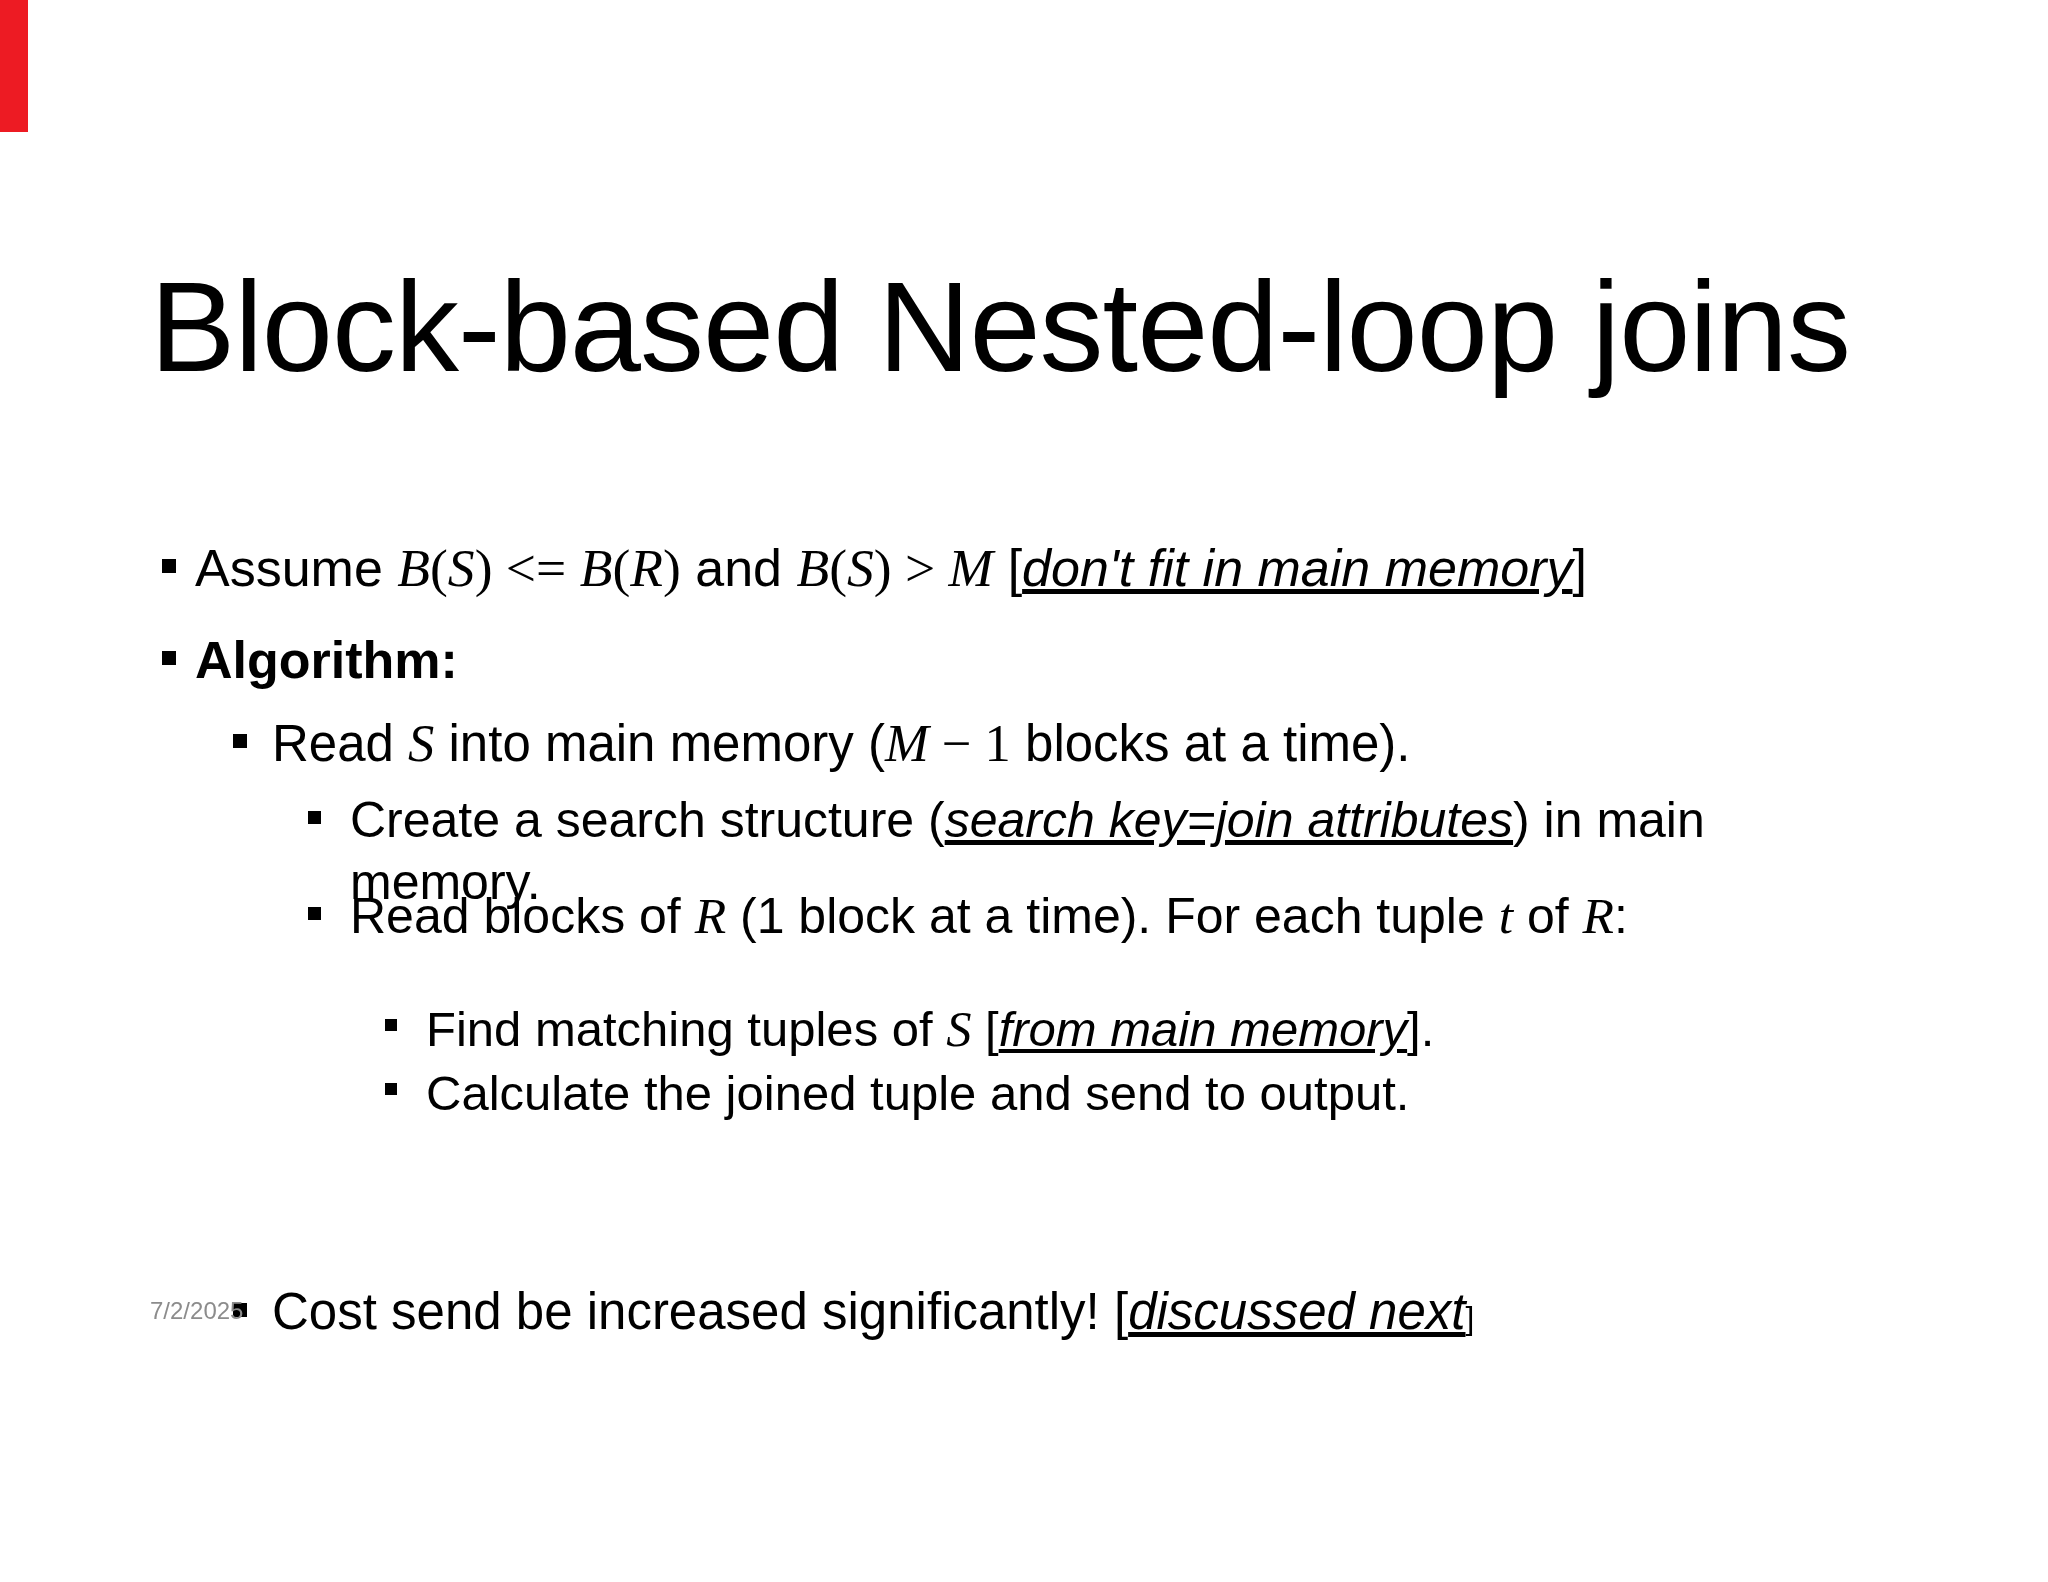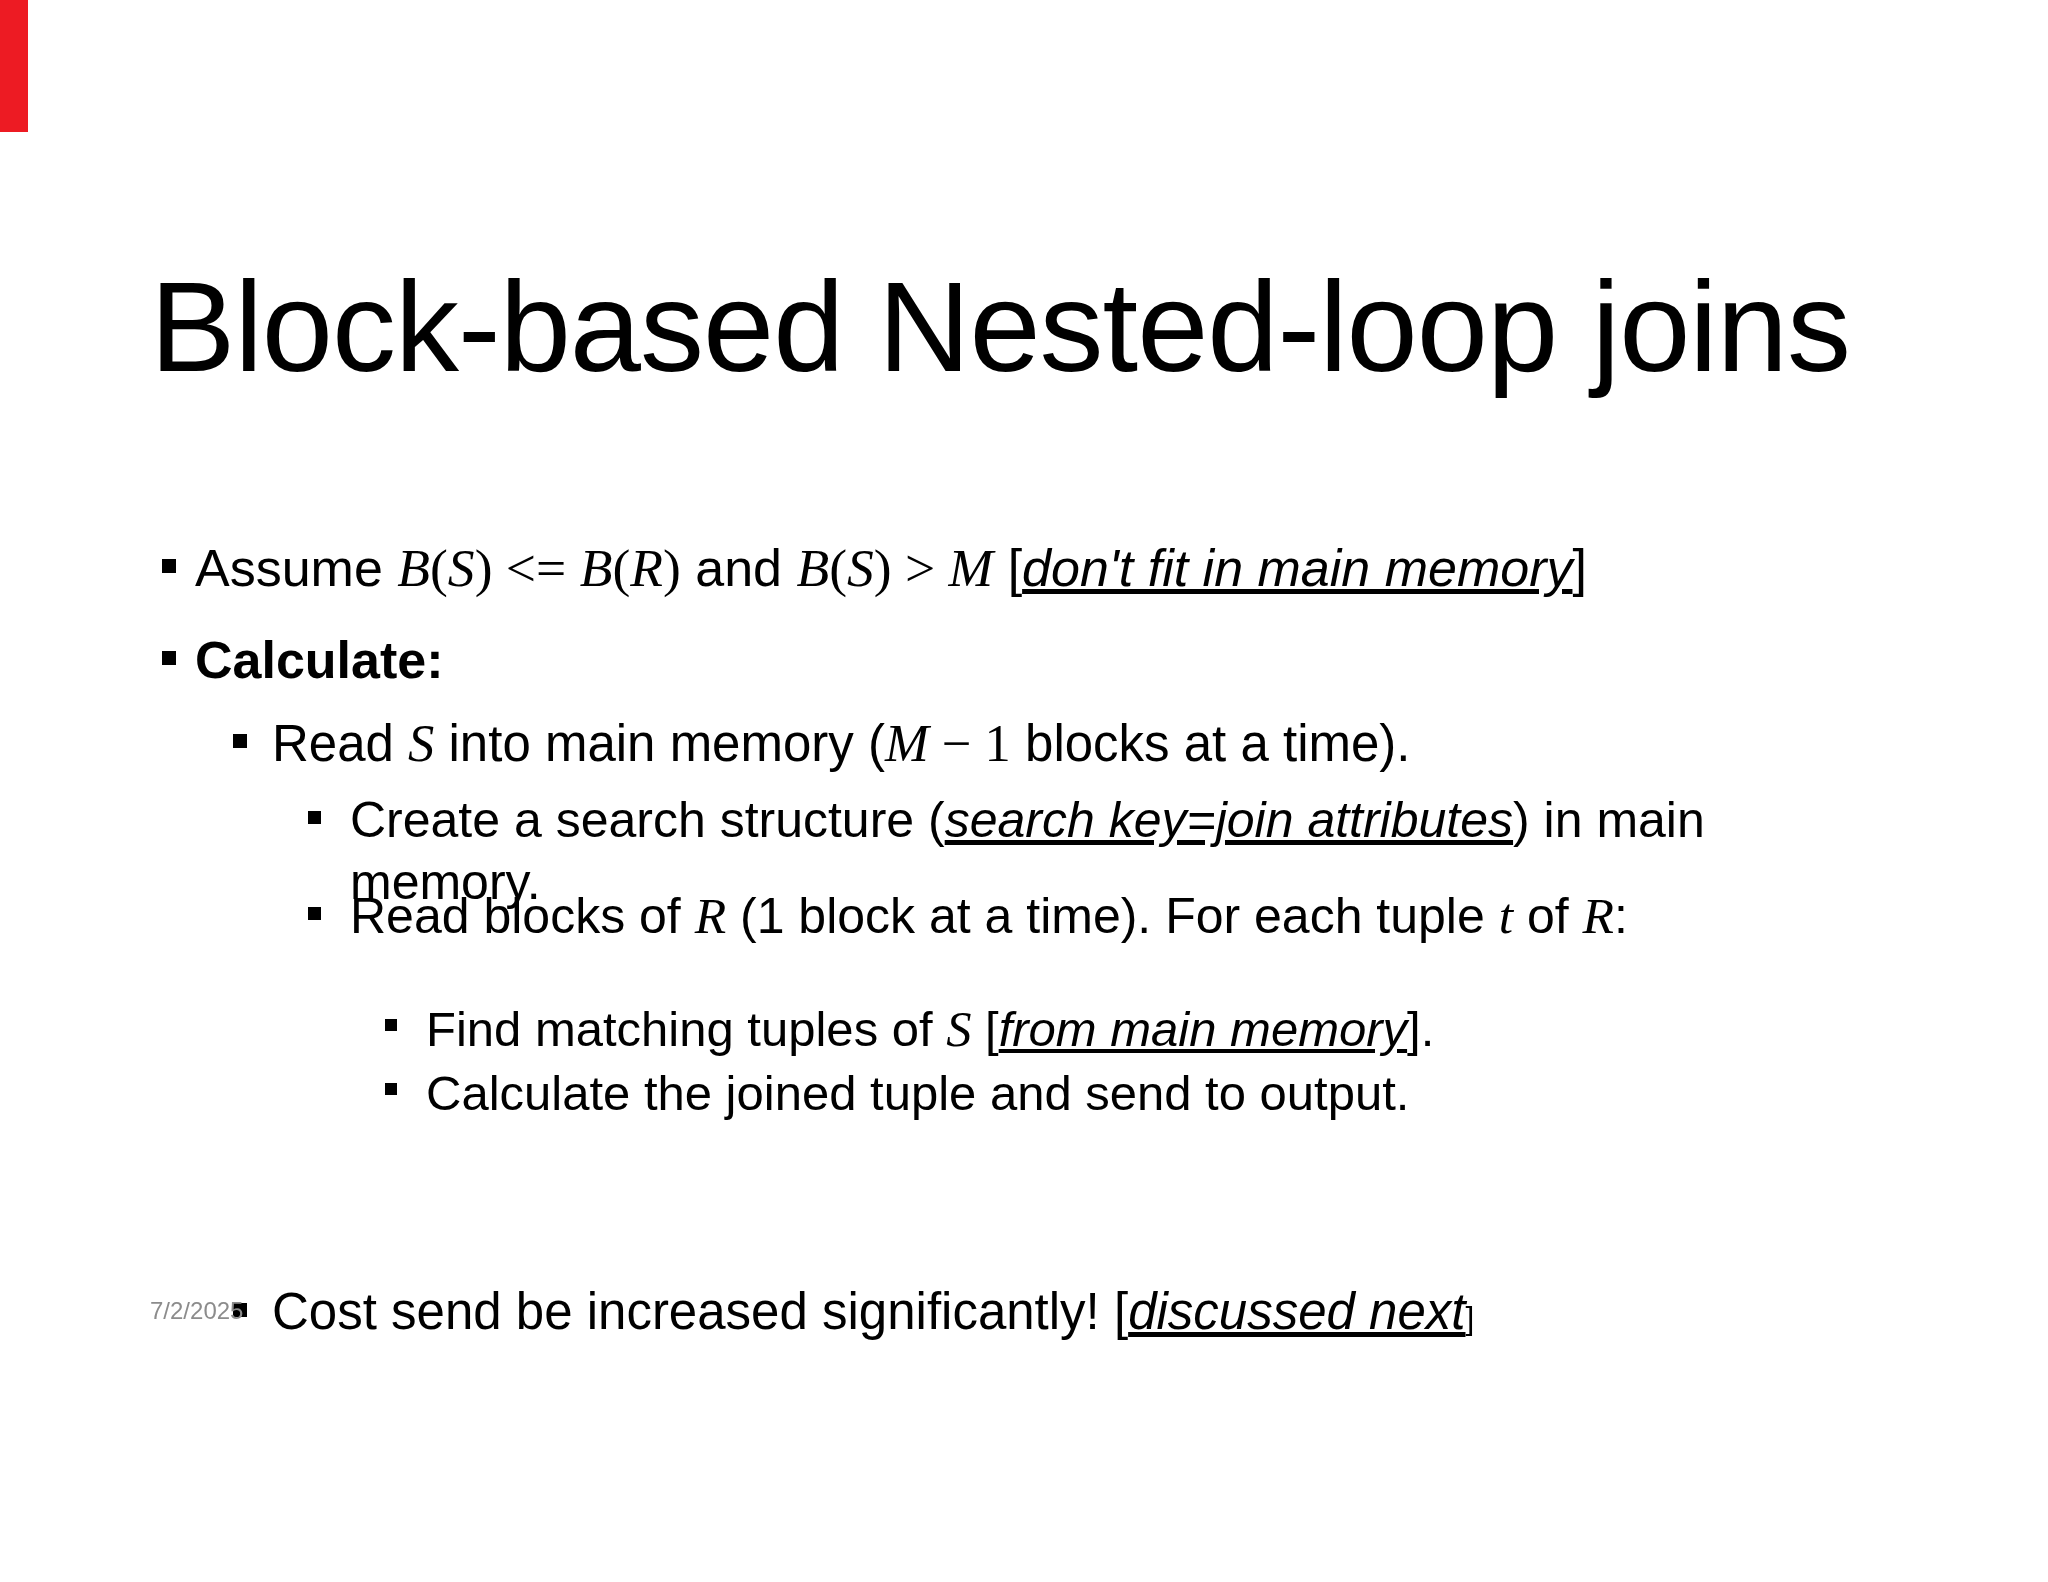--- a/index.html
+++ b/index.html
@@ -58,21 +58,21 @@
   <div class="title">Block-based Nested-loop joins</div>
 
 
   <div class="line lvl1 nowrap" style="left:162px;top:537px">
     <span class="sq"></span>
     <span class="txt"><span class="seg-p">Assume </span><span class="seg-mi">B</span><span class="seg-m">(</span><span class="seg-mi">S</span><span class="seg-m">) &lt;= </span><span class="seg-mi">B</span><span class="seg-m">(</span><span class="seg-mi">R</span><span class="seg-m">)</span><span class="seg-p"> and </span><span class="seg-mi">B</span><span class="seg-m">(</span><span class="seg-mi">S</span><span class="seg-m">) &gt; </span><span class="seg-mi">M</span><span class="seg-p"> [</span><span class="seg-i">don't fit in main memory</span><span class="seg-p">]</span></span>
   </div>
 
   <div class="line lvl1 nowrap" style="left:162px;top:629px">
     <span class="sq"></span>
-    <span class="txt"><span class="seg-b">Calculate:</span></span>
+    <span class="txt"><span class="seg-b">Algorithm:</span></span>
   </div>
 
   <div class="line lvl2 nowrap" style="left:233px;top:712px">
     <span class="sq"></span>
     <span class="txt"><span class="seg-p">Read </span><span class="seg-mi">S</span><span class="seg-p"> into main memory (</span><span class="seg-mi">M</span><span class="seg-m"> − 1</span><span class="seg-p"> blocks at a time).</span></span>
   </div>
 
   <div class="line lvl3 wrapblock" style="left:308px;top:789px">
     <span class="sq"></span>
     <span class="txt"><span class="seg-p">Create a search structure (</span><span class="seg-i">search key=join attributes</span><span class="seg-p">) in main memory.</span></span>

